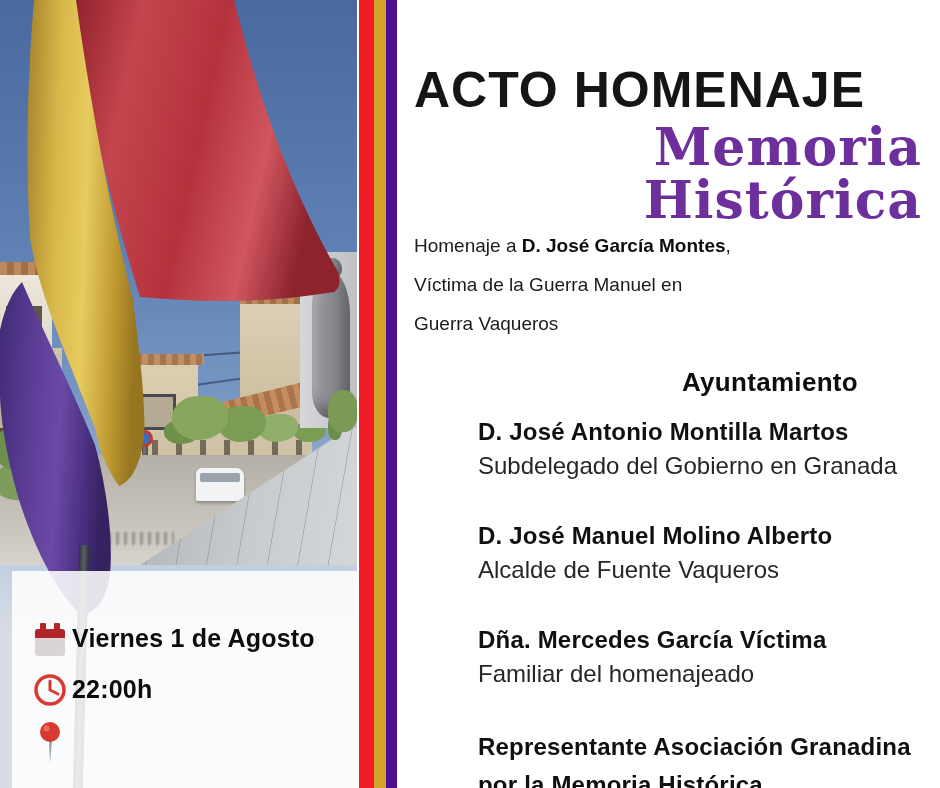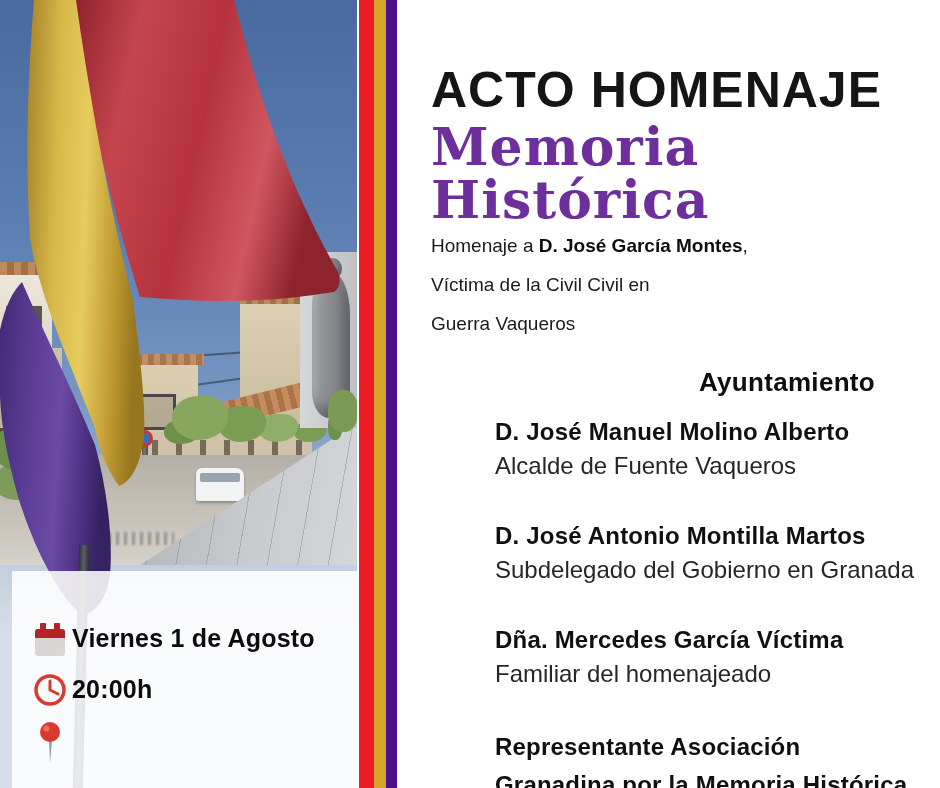--- a/index.html
+++ b/index.html
@@ -54,23 +54,23 @@
   .info-overlay{position:absolute;left:0;top:571px;width:357px;height:238px;background:rgba(255,255,255,.87);padding:49px 14px 0 16px;box-sizing:border-box;margin-left:12px;}
   .info-row{display:flex;align-items:flex-start;margin-bottom:12px;}
   .icon-cell{width:44px;flex:none;display:flex;justify-content:center;padding-top:1px;}
   .info-text{font-size:25px;font-weight:800;line-height:36px;color:#0c0c0c;letter-spacing:.2px;}
   
   .stripe{position:absolute;top:0;height:788px;}
   .stripe-red{left:359px;width:15px;background:var(--c-stripe_red,#ee1c24);}
   .stripe-yellow{left:374px;width:12px;background:var(--c-stripe_yellow,#d2a42b);}
   .stripe-purple{left:386px;width:11px;background:var(--c-stripe_purple,#4e0e90);}
   
-  .content{position:absolute;left:397px;top:0;width:543px;height:788px;padding:64px 18px 0 34px;box-sizing:border-box;background:#ffffff;}
+  .content{position:absolute;left:397px;top:0;width:543px;height:788px;padding:64px 18px 0 17px;box-sizing:border-box;background:#ffffff;}
   .title{font-size:50px;line-height:1.04;font-weight:800;color:#151515;letter-spacing:1px;}
-  .subtitle{font-family:"DejaVu Serif","Liberation Serif",serif;font-size:52px;line-height:1.02;font-weight:600;color:var(--c-subtitle_purple,#6d2f9c);letter-spacing:1px;margin-top:4px;}
+  .subtitle{font-family:"DejaVu Serif","Liberation Serif",serif;font-size:52px;line-height:1.02;font-weight:600;color:var(--c-subtitle_purple,#6d2f9c);letter-spacing:1px;margin-top:4px;text-align:right;}
   .intro{font-size:19px;line-height:39px;color:#1b1b1b;}
   .intro b{font-weight:800;color:#0e0e0e;}
   .intervienen{font-size:26px;font-weight:800;color:#0e0e0e;margin:24px 0 0 268px;letter-spacing:.3px;}
   .speakers{margin:18px 0 0 64px;}
   .speaker{margin-bottom:40px;}
   .speaker-name{font-size:24px;font-weight:800;color:#101010;line-height:31px;letter-spacing:.2px;}
   .speaker-role{font-size:24px;font-weight:400;color:#262626;line-height:28px;margin-top:5px;}
   .speaker-final .speaker-name{line-height:38px;max-width:450px;}
 </style>
 </head>
@@ -167,21 +167,21 @@
         </div>
         <div class="info-text">Viernes 1 de Agosto</div>
       </div>
       <div class="info-row">
         <div class="icon-cell">
           <svg width="36" height="36" viewBox="0 0 36 36">
             <circle cx="18" cy="18" r="14" fill="none" stroke="#d93a30" stroke-width="3.5"></circle>
             <path d="M18,18 L18,9 M18,18 L26,22" stroke="#d93a30" stroke-width="3" stroke-linecap="round" fill="none"></path>
           </svg>
         </div>
-        <div class="info-text">20:00h</div>
+        <div class="info-text">22:00h</div>
       </div>
       <div class="info-row">
         <div class="icon-cell">
           <svg width="36" height="44" viewBox="0 0 36 44">
             <path d="M17,20 L18,42 L20,20 Z" fill="#9aa0a8"></path>
             <circle cx="18" cy="11" r="10" fill="#d93a30"></circle>
             <circle cx="14.5" cy="7.5" r="3" fill="#f2756a" opacity="0.85"></circle>
           </svg>
         </div>
       </div>
@@ -191,36 +191,36 @@
   <div class="stripe stripe-red"></div>
   <div class="stripe stripe-yellow"></div>
   <div class="stripe stripe-purple"></div>
 
   <div class="content">
     <div class="title">ACTO HOMENAJE</div>
     <div class="subtitle">Memoria Histórica</div>
 
     <div class="intro">
       <span>Homenaje a </span><b>D. José García Montes</b><span>,</span><br>
-      <span>Víctima de la Civil Civil en</span><br>
+      <span>Víctima de la Guerra Manuel en</span><br>
       <span>Guerra Vaqueros</span>
     </div>
 
     <div class="intervienen">Ayuntamiento</div>
 
     <div class="speakers">
+      <div class="speaker">
+        <div class="speaker-name">D. José Antonio Montilla Martos</div>
+        <div class="speaker-role">Subdelegado del Gobierno en Granada</div>
+      </div>
       <div class="speaker">
         <div class="speaker-name">D. José Manuel Molino Alberto</div>
         <div class="speaker-role">Alcalde de Fuente Vaqueros</div>
       </div>
       <div class="speaker">
-        <div class="speaker-name">D. José Antonio Montilla Martos</div>
-        <div class="speaker-role">Subdelegado del Gobierno en Granada</div>
-      </div>
-      <div class="speaker">
         <div class="speaker-name">Dña. Mercedes García Víctima</div>
         <div class="speaker-role">Familiar del homenajeado</div>
       </div>
       <div class="speaker speaker-final">
         <div class="speaker-name">Representante Asociación Granadina por la Memoria Histórica</div>
       </div>
     </div>
   </div>
 
 </div>

